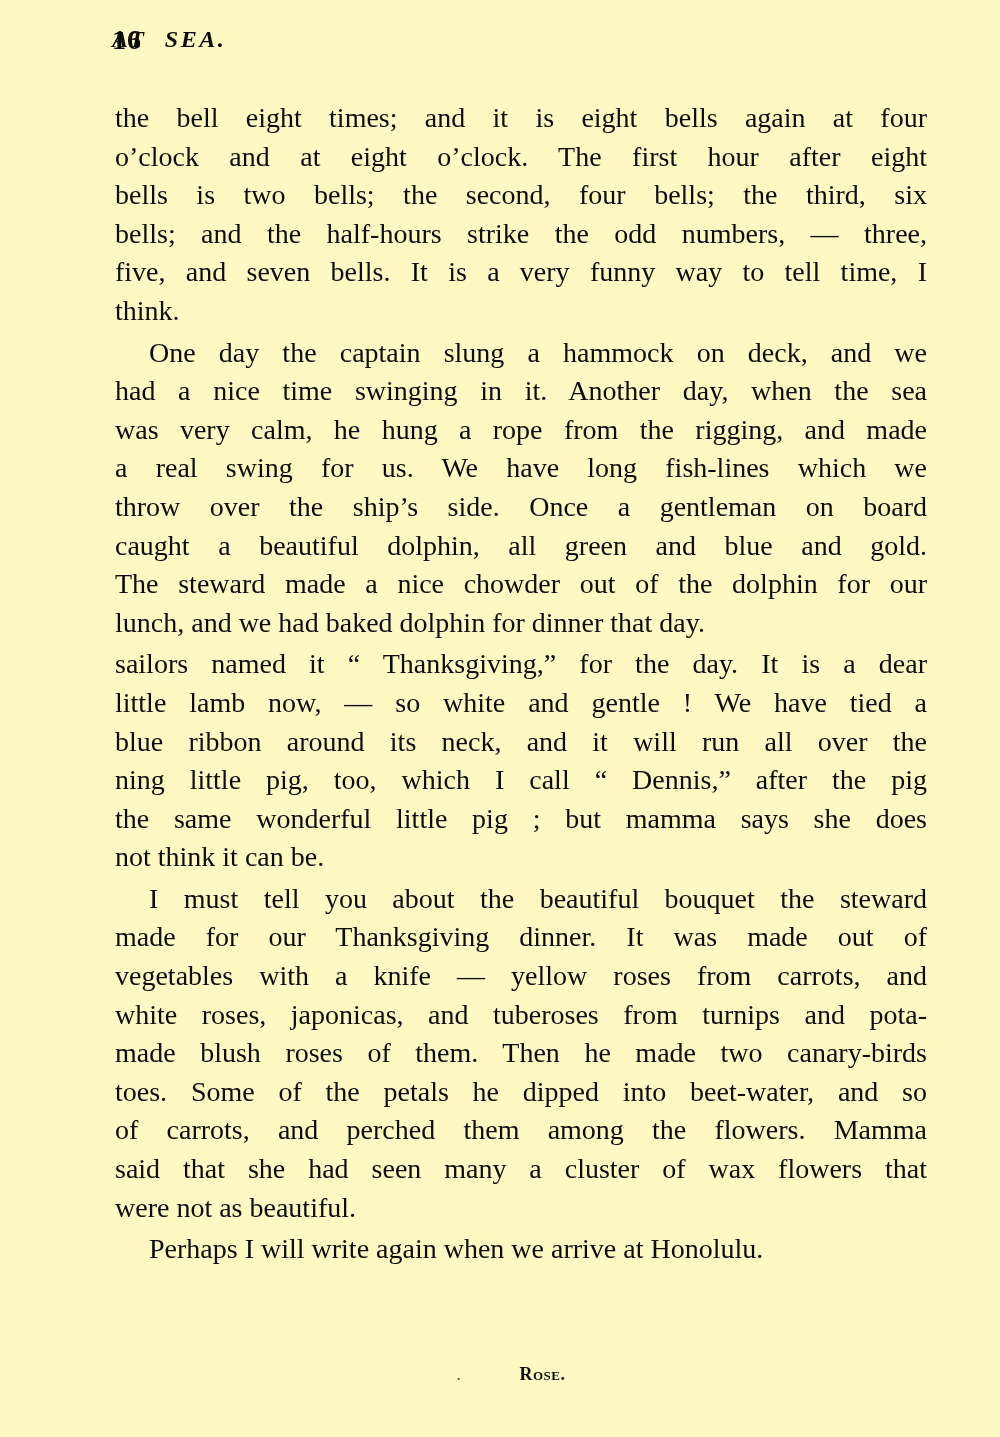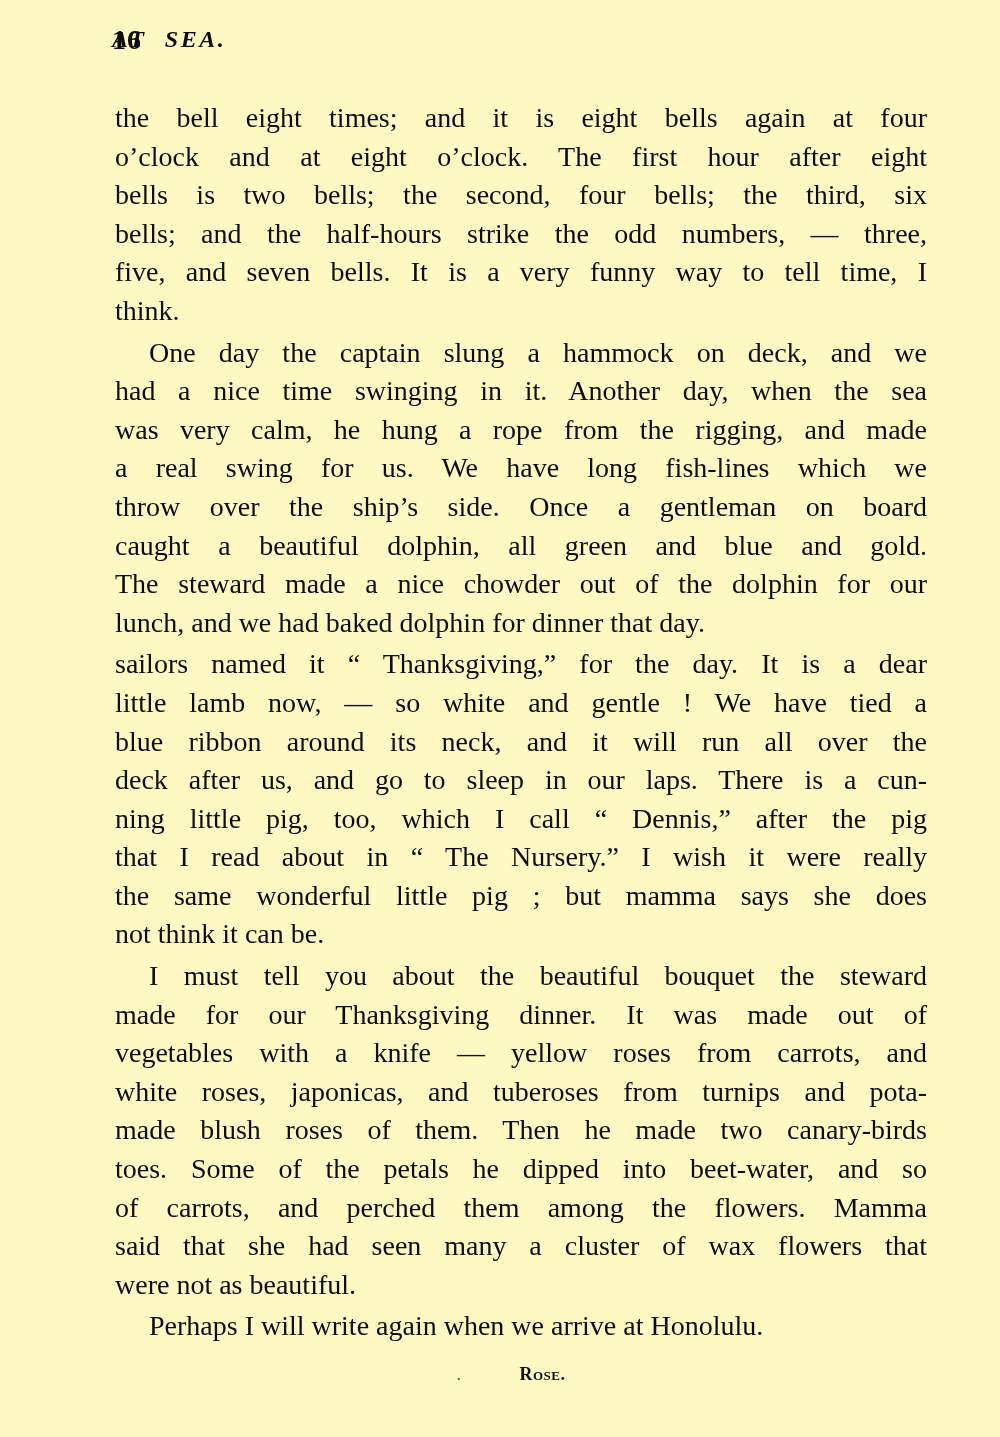--- a/index.html
+++ b/index.html
@@ -114,23 +114,21 @@
         <div class="line">a real swing for us.  We have long fish-lines which we</div>
         <div class="line">throw over the ship’s side.  Once a gentleman on board</div>
         <div class="line">caught a beautiful dolphin, all green and blue and gold.</div>
         <div class="line">The steward made a nice chowder out of the dolphin for our</div>
         <div class="line last">lunch, and we had baked dolphin for dinner that day.</div>
       </div>
       <div class="paragraph">
         <div class="line">sailors named it “ Thanksgiving,” for the day.  It is a dear</div>
         <div class="line">little lamb now, — so white and gentle !  We have tied a</div>
         <div class="line">blue ribbon around its neck, and it will run all over the</div>
-        <div class="line">deck after us, and go to sleep in our laps.  There is a cun-</div>
         <div class="line">ning little pig, too, which I call “ Dennis,” after the pig</div>
-        <div class="line">that I read about in “ The Nursery.”   I wish it were really</div>
         <div class="line">the same wonderful little pig ; but mamma says she does</div>
         <div class="line last">not think it can be.</div>
       </div>
       <div class="paragraph">
         <div class="line indent">I must tell you about the beautiful bouquet the steward</div>
         <div class="line">made for our Thanksgiving dinner.  It was made out of</div>
         <div class="line">vegetables with a knife — yellow roses from carrots, and</div>
         <div class="line">white roses, japonicas, and tuberoses from turnips and pota-</div>
         <div class="line">made blush roses of them.  Then he made two canary-birds</div>
         <div class="line">toes.  Some of the petals he dipped into beet-water, and so</div>

